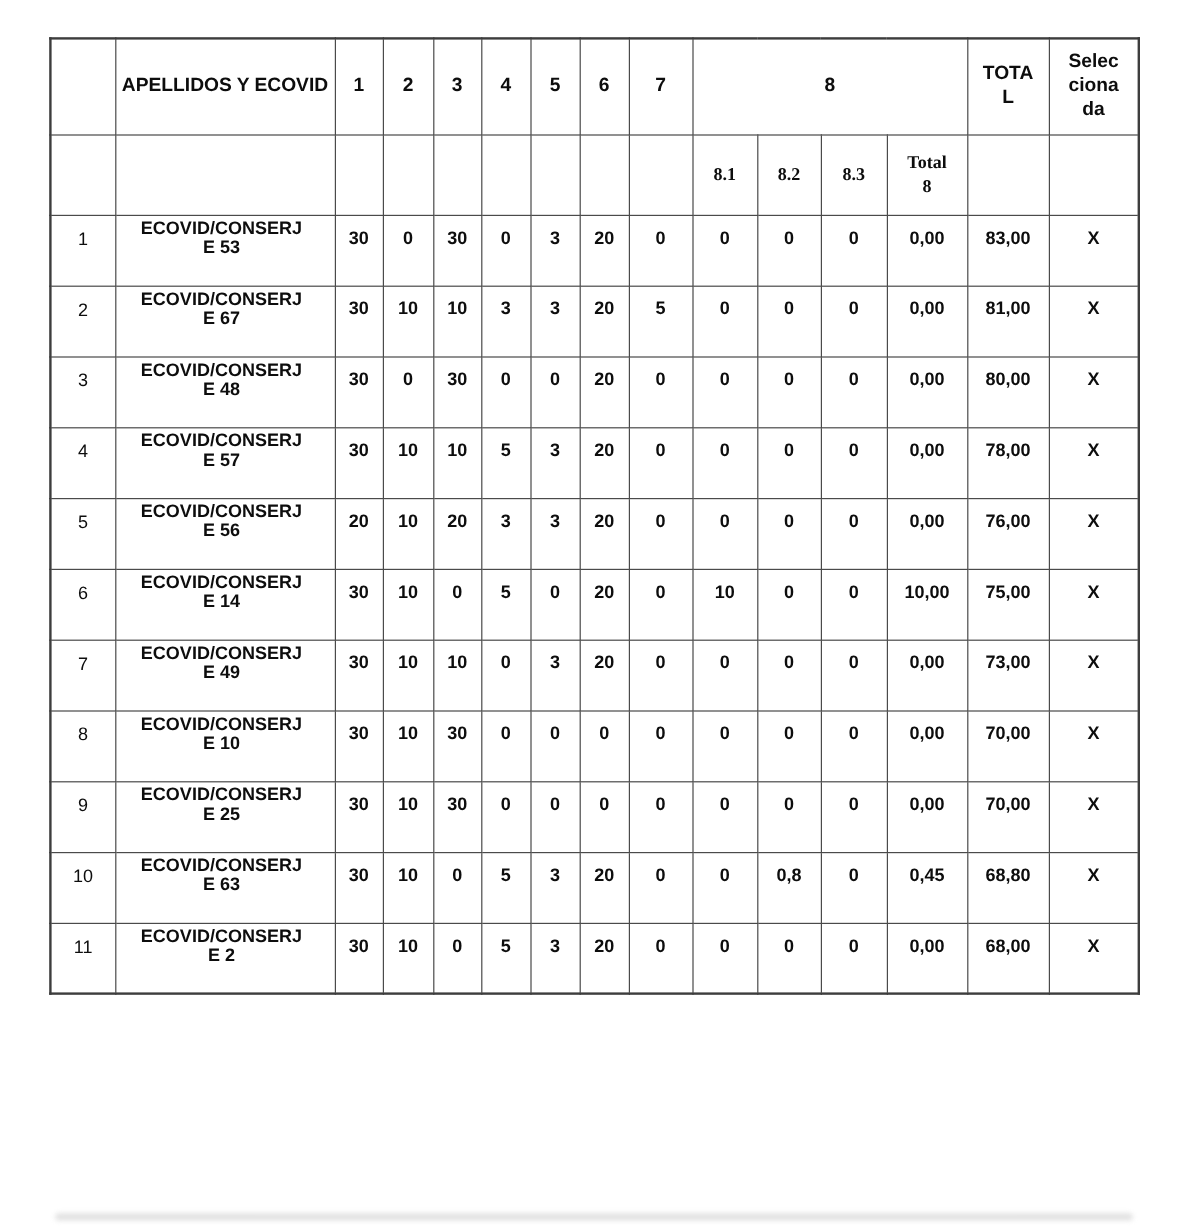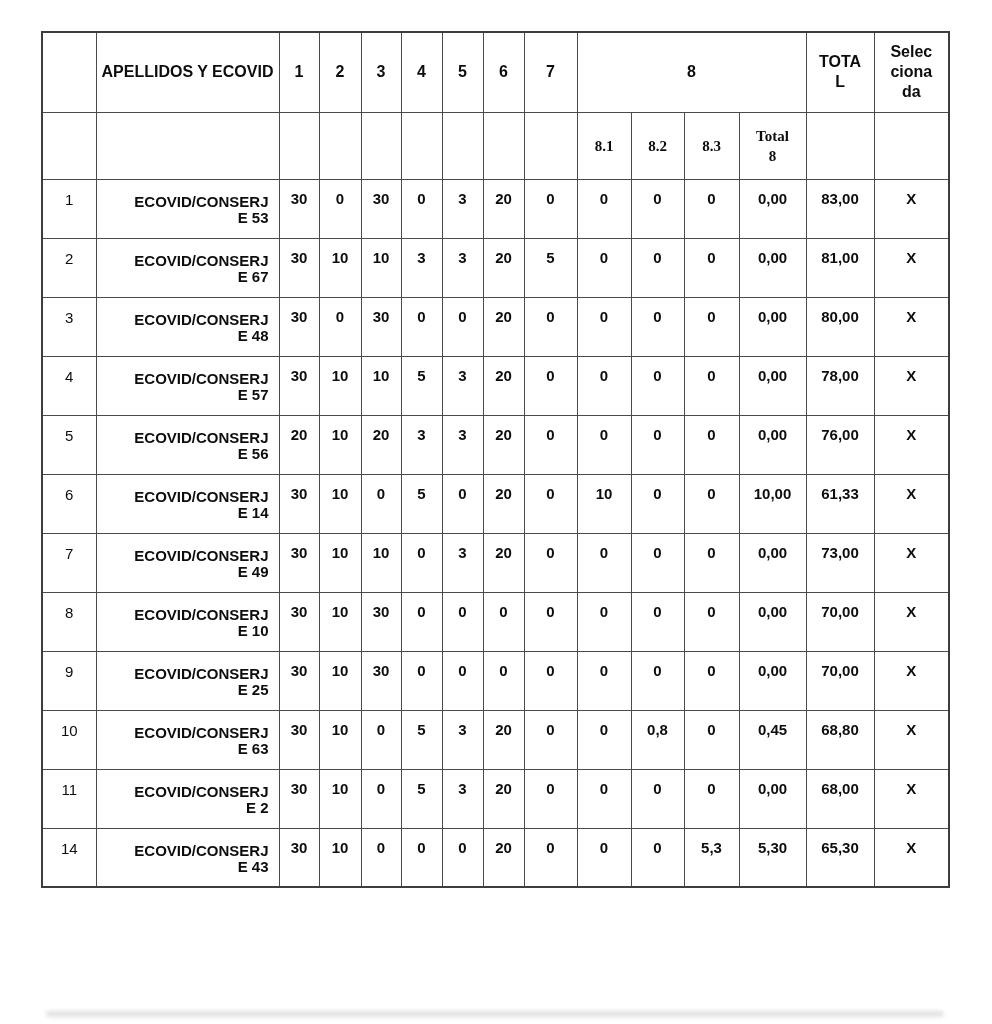--- a/index.html
+++ b/index.html
@@ -9,21 +9,21 @@
         width:907px;border:2px solid #3d3d3d;}
   th,td{border:1px solid #4a4a4a;padding:0;overflow:hidden;}
   thead th{font-weight:bold;font-size:16px;line-height:20px;text-align:center;vertical-align:middle;
         white-space:pre-line;background:#ffffff;}
   tr.hdr1{height:80px;}
   tr.hdr2{height:67px;font-family:Liberation Serif, serif;}
   tr.hdr2 th{font-size:15px;}
   tbody tr{height:59px;}
   tbody td{vertical-align:top;text-align:center;font-size:15px;font-weight:bold;}
   td.idx{font-weight:normal;padding-top:11px;}
-  td.name{text-align:right;padding:14px 10px 0 4px;white-space:pre-line;line-height:16px;font-size:15px;}
+  td.name{text-align:center;padding:3px 10px 0 4px;white-space:pre-line;line-height:16px;font-size:15px;}
   td.val{padding-top:11px;line-height:16px;}
   .cutoff{position:absolute;left:46px;top:1011px;width:898px;height:6px;background:#c9c9c9;
         filter:blur(2px);opacity:.55;border-radius:3px;}
 </style>
 </head>
 <body>
 
 <div class="page">
 
   <table class="results">
@@ -180,21 +180,21 @@
           <td class="val">10</td>
           <td class="val">0</td>
           <td class="val">5</td>
           <td class="val">0</td>
           <td class="val">20</td>
           <td class="val">0</td>
           <td class="val">10</td>
           <td class="val">0</td>
           <td class="val">0</td>
           <td class="val">10,00</td>
-          <td class="val">61,33</td>
+          <td class="val">75,00</td>
           <td class="val">X</td>
         </tr>
         <tr>
           <td class="idx">7</td>
           <td class="name">ECOVID/CONSERJ
 E 49</td>
           <td class="val">30</td>
           <td class="val">10</td>
           <td class="val">10</td>
           <td class="val">0</td>
@@ -273,35 +273,17 @@
           <td class="val">3</td>
           <td class="val">20</td>
           <td class="val">0</td>
           <td class="val">0</td>
           <td class="val">0</td>
           <td class="val">0</td>
           <td class="val">0,00</td>
           <td class="val">68,00</td>
           <td class="val">X</td>
         </tr>
-        <tr>
-          <td class="idx">14</td>
-          <td class="name">ECOVID/CONSERJ
-E 43</td>
-          <td class="val">30</td>
-          <td class="val">10</td>
-          <td class="val">0</td>
-          <td class="val">0</td>
-          <td class="val">0</td>
-          <td class="val">20</td>
-          <td class="val">0</td>
-          <td class="val">0</td>
-          <td class="val">0</td>
-          <td class="val">5,3</td>
-          <td class="val">5,30</td>
-          <td class="val">65,30</td>
-          <td class="val">X</td>
-        </tr>
       </tbody>
   </table>
 
   <div class="cutoff"></div>
 </div>
 
 </body></html>

